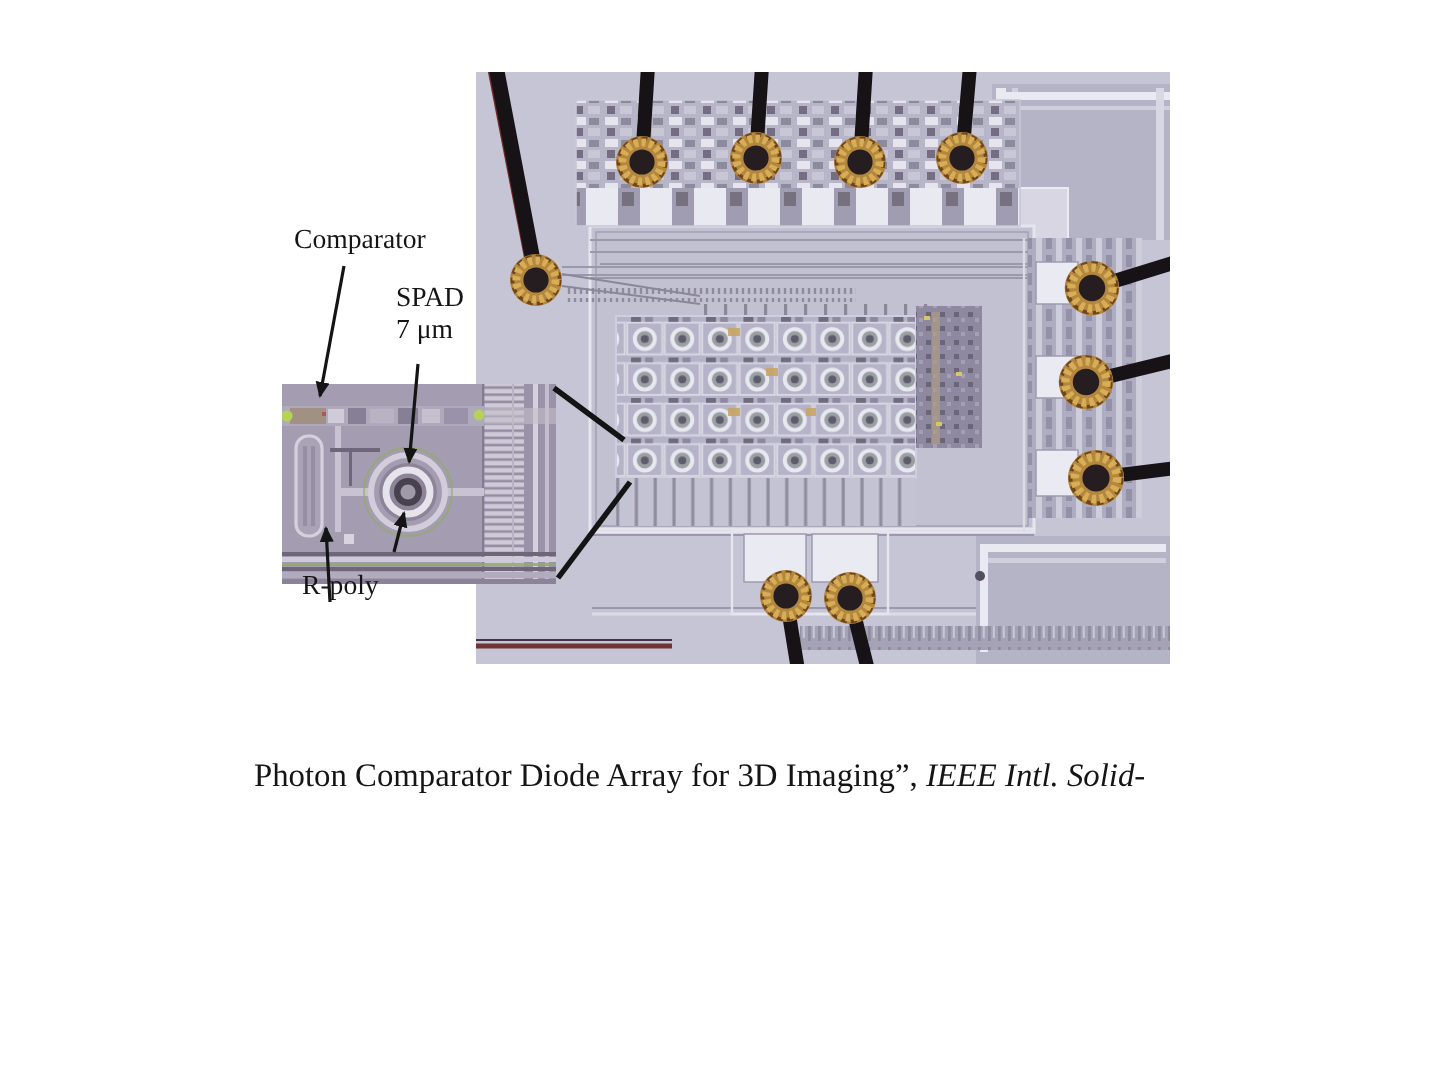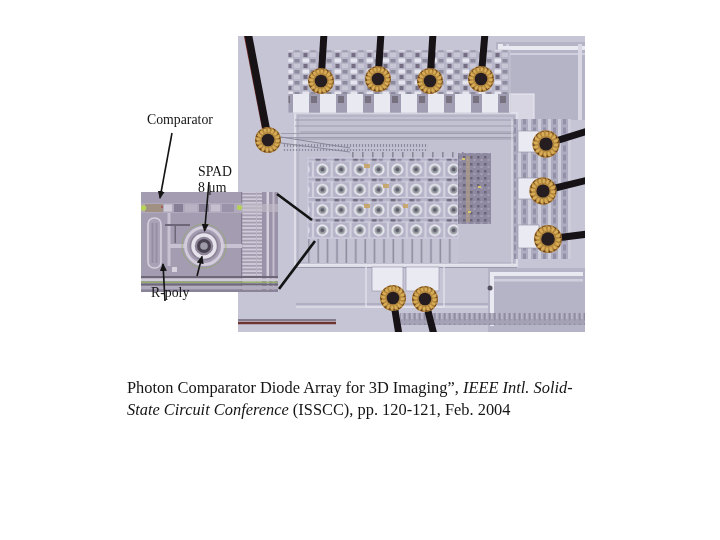--- a/index.html
+++ b/index.html
@@ -3,21 +3,21 @@
 <meta charset="utf-8">
 <style>
   html,body{margin:0;padding:0;background:#fff;}
   .slide{position:relative;width:720px;height:538px;background:#ffffff;overflow:hidden;
          font-family:"Liberation Serif","DejaVu Serif",serif;}
   .photo-wrap{position:absolute;left:238px;top:36px;width:347px;height:296px;z-index:1;}
   .inset-wrap{position:absolute;left:141px;top:192px;width:137px;height:100px;z-index:2;}
   .annot{position:absolute;left:0;top:0;width:720px;height:540px;z-index:3;pointer-events:none;}
   .label{position:absolute;z-index:4;color:var(--text-ink,#151515);font-size:13.8px;line-height:16.4px;}
   .label-comparator{left:147px;top:112px;}
-  .label-spad{left:198px;top:164px;}
+  .label-spad{left:198px;top:141px;}
   .label-rpoly{left:151px;top:285px;}
   .citation{position:absolute;left:127px;top:377px;width:500px;z-index:4;
             color:var(--text-ink,#151515);font-size:16.4px;line-height:21.6px;}
   .cit-line{white-space:nowrap;}
   .it{font-style:italic;text-align:right;}
   
   .bgc{fill:var(--chip-surface,#c6c5d5);}
   .corec{fill:var(--chip-core,#c2c1d2);}
   .goldc{fill:var(--bond-gold,#b3873e);}
   .wire{stroke:var(--wire-black,#171216);stroke-linecap:round;}
@@ -283,26 +283,23 @@
     <line class="callout" x1="279" y1="289" x2="315" y2="241"></line>
     <line class="annline" x1="172" y1="133" x2="160" y2="198" marker-end="url(#ah)"></line>
     <line class="annline" x1="209" y1="182" x2="204.6" y2="231" marker-end="url(#ah)"></line>
     <line class="annline" x1="197" y1="276" x2="202" y2="256.5" marker-end="url(#ah)"></line>
     <line class="annline" x1="165" y1="301" x2="163" y2="264" marker-end="url(#ah)"></line>
   </svg>
 
   <div class="label label-comparator">Comparator</div>
   <div class="label label-spad">
     <div>SPAD</div>
-    <div>8 μm</div>
+    <div>7 μm</div>
   </div>
   <div class="label label-rpoly">R-poly</div>
 
   <div class="citation">
     <div class="cit-line">
       <span>Photon Comparator Diode Array for 3D Imaging”, </span><span class="it">IEEE Intl. Solid-</span>
     </div>
-    <div class="cit-line">
-      <span class="it">State Circuit Conference</span><span> (ISSCC), pp. 120-121, Feb. 2004</span>
-    </div>
   </div>
 
 </div>
 
 </body></html>

